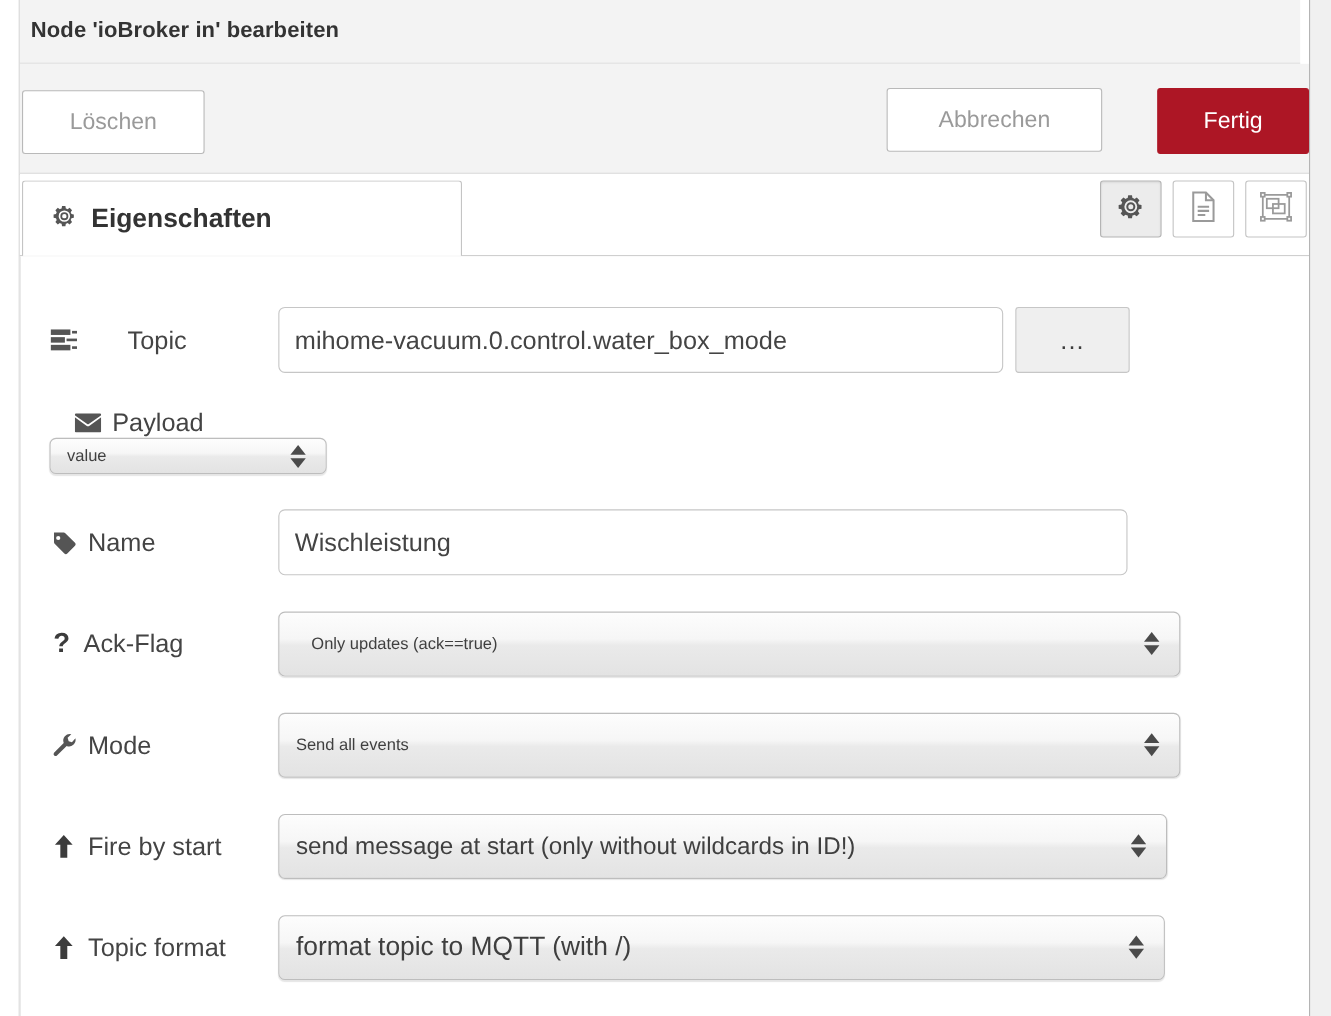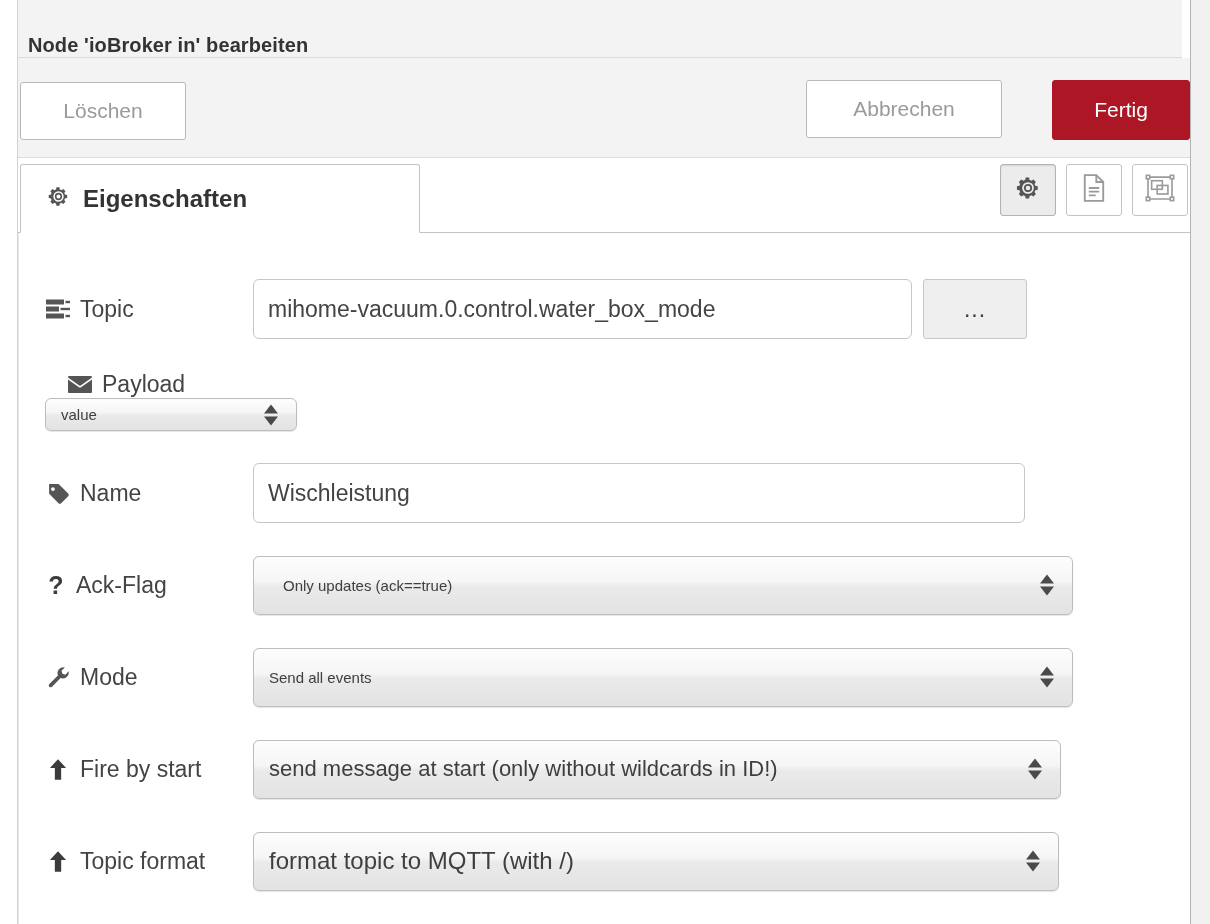--- a/index.html
+++ b/index.html
@@ -20,21 +20,21 @@
   }
 
   
   .titlebar {
     position: absolute;
     left: 18px; top: 0; right: 28px;
     height: 58px;
     background: #f3f3f3;
     border-bottom: 1px solid #dcdcdc;
     display: flex;
-    align-items: flex-end;
+    align-items: center;
   }
   .titlebar .title {
     font-size: 20px;
     font-weight: bold;
     color: #333333;
     padding-left: 10px;
     letter-spacing: 0.1px;
   }
 
   
@@ -309,21 +309,21 @@
             <rect x="11.4" y="10.6" width="10" height="8"></rect>
           </svg>
         </span>
       </div>
     </div>
   </div>
 
   <div class="form">
 
     <div class="row" style="top:46px; left:26px;">
-      <div class="label" style="width:208px;">
+      <div class="label" style="width:208px;gap:36px;">
         <span class="lbl-icon">
           <svg width="24" height="20" viewBox="0 0 24 20" fill="#555555">
             <rect x="0" y="0.5" width="18" height="5"></rect>
               <rect x="19.5" y="1.8" width="4.5" height="2.4"></rect>
             <rect x="0" y="7.5" width="13" height="5"></rect>
               <rect x="14.5" y="8.8" width="9.5" height="2.4"></rect>
             <rect x="0" y="14.5" width="18" height="5"></rect>
               <rect x="19.5" y="15.8" width="4.5" height="2.4"></rect>
           </svg>
         </span>

